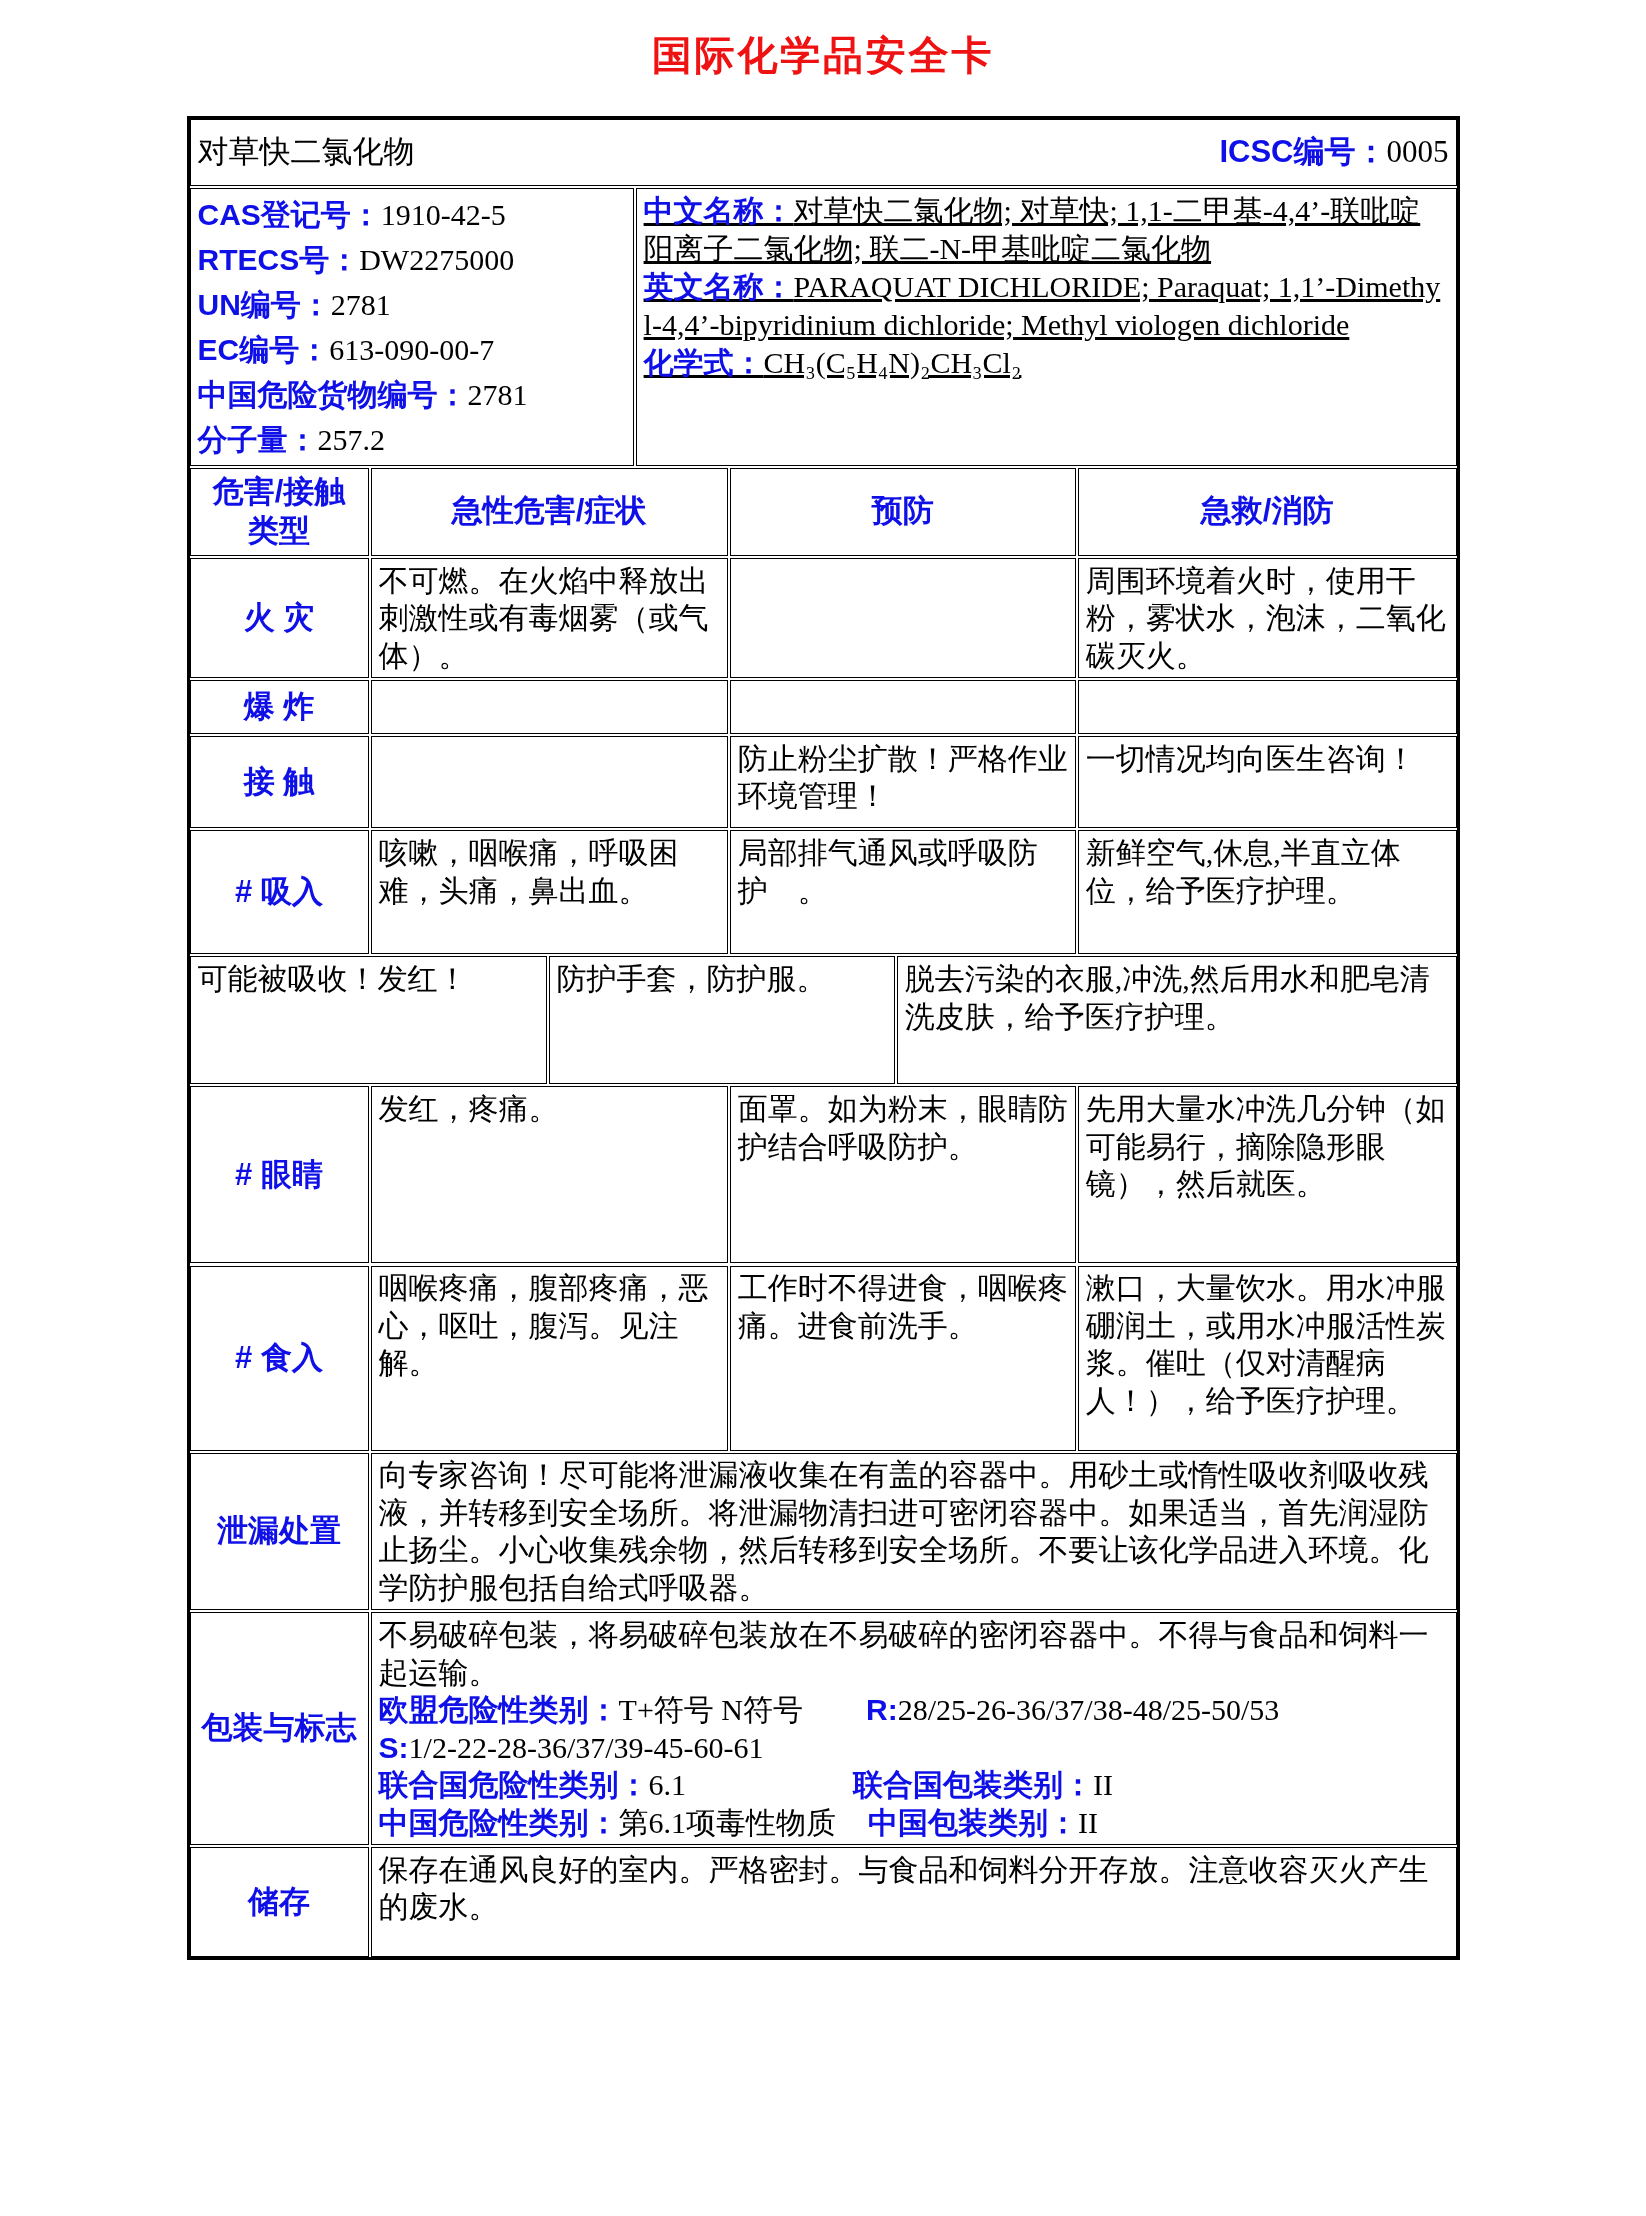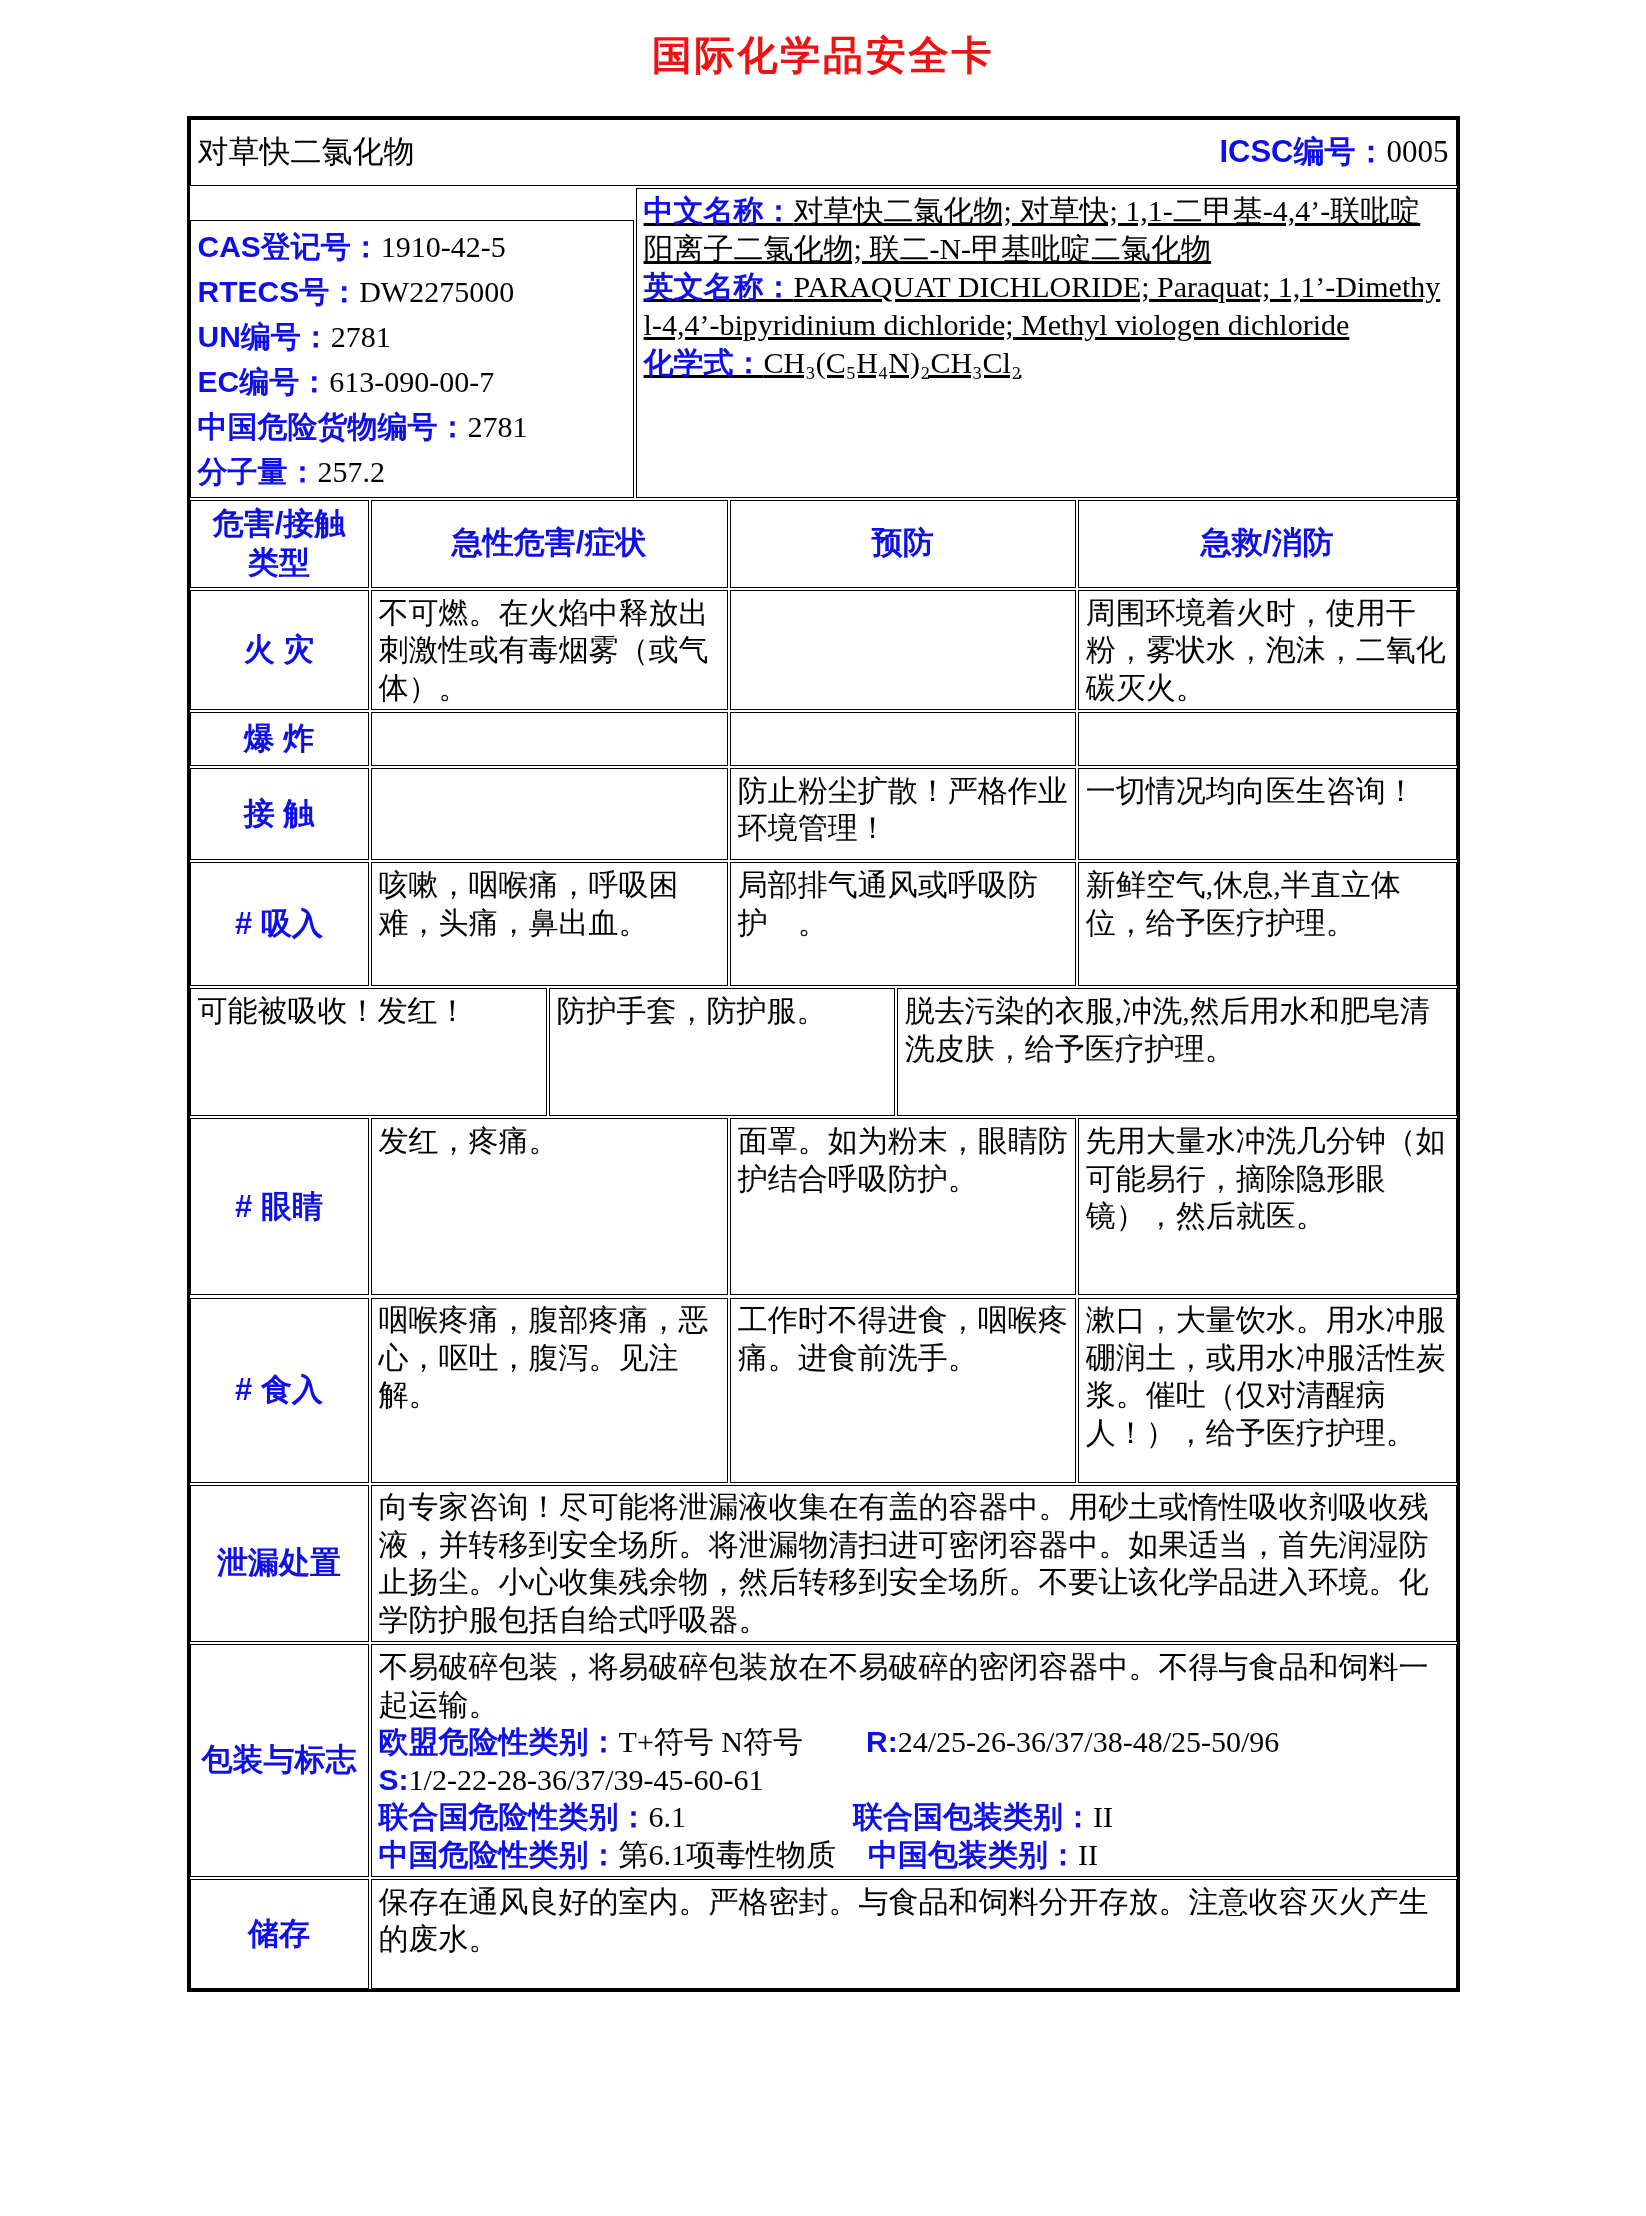--- a/index.html
+++ b/index.html
@@ -73,21 +73,21 @@
     flex: 1 1 auto;
     min-height: 67px;
     display: flex;
     justify-content: space-between;
     align-items: center;
     font-size: 31px;
   }
   .icsc-wrap { white-space: nowrap; }
 
   
-  .r-id .id-left { flex: 0 0 444px; min-height: 273px; margin-top: 32px; }
+  .r-id .id-left { flex: 0 0 444px; min-height: 273px; }
   .r-id .id-right { flex: 1 1 auto; min-height: 273px; text-decoration: underline; }
   .id-line { line-height: 45px; }
   .name-line { line-height: 38px; }
 
   
   .r-hhdr .cell {
     min-height: 88px;
     display: flex;
     align-items: center;
     justify-content: center;
@@ -204,21 +204,21 @@
   <div class="row r-spill">
     <div class="cell c1 rowlbl">泄漏处置</div>
     <div class="cell widecell">向专家咨询！尽可能将泄漏液收集在有盖的容器中。用砂土或惰性吸收剂吸收残液，并转移到安全场所。将泄漏物清扫进可密闭容器中。如果适当，首先润湿防止扬尘。小心收集残余物，然后转移到安全场所。不要让该化学品进入环境。化学防护服包括自给式呼吸器。</div>
   </div>
 
   <div class="row r-pack">
     <div class="cell c1 rowlbl">包装与标志</div>
     <div class="cell widecell">
       <div>不易破碎包装，将易破碎包装放在不易破碎的密闭容器中。不得与食品和饲料一起运输。</div>
       <div>
-        <span class="lbl">欧盟危险性类别：</span><span>T+符号 N符号</span><span class="lbl gap-r">R:</span><span>24/25-26-36/37/38-48/25-50/96</span>
+        <span class="lbl">欧盟危险性类别：</span><span>T+符号 N符号</span><span class="lbl gap-r">R:</span><span>28/25-26-36/37/38-48/25-50/53</span>
       </div>
       <div>
         <span class="lbl">S:</span><span>1/2-22-28-36/37/39-45-60-61</span>
       </div>
       <div>
         <span class="lbl">联合国危险性类别：</span><span>6.1</span><span class="lbl gap-un">联合国包装类别：</span><span>II</span>
       </div>
       <div>
         <span class="lbl">中国危险性类别：</span><span>第6.1项毒性物质</span><span class="lbl gap-cn">中国包装类别：</span><span>II</span>
       </div>

